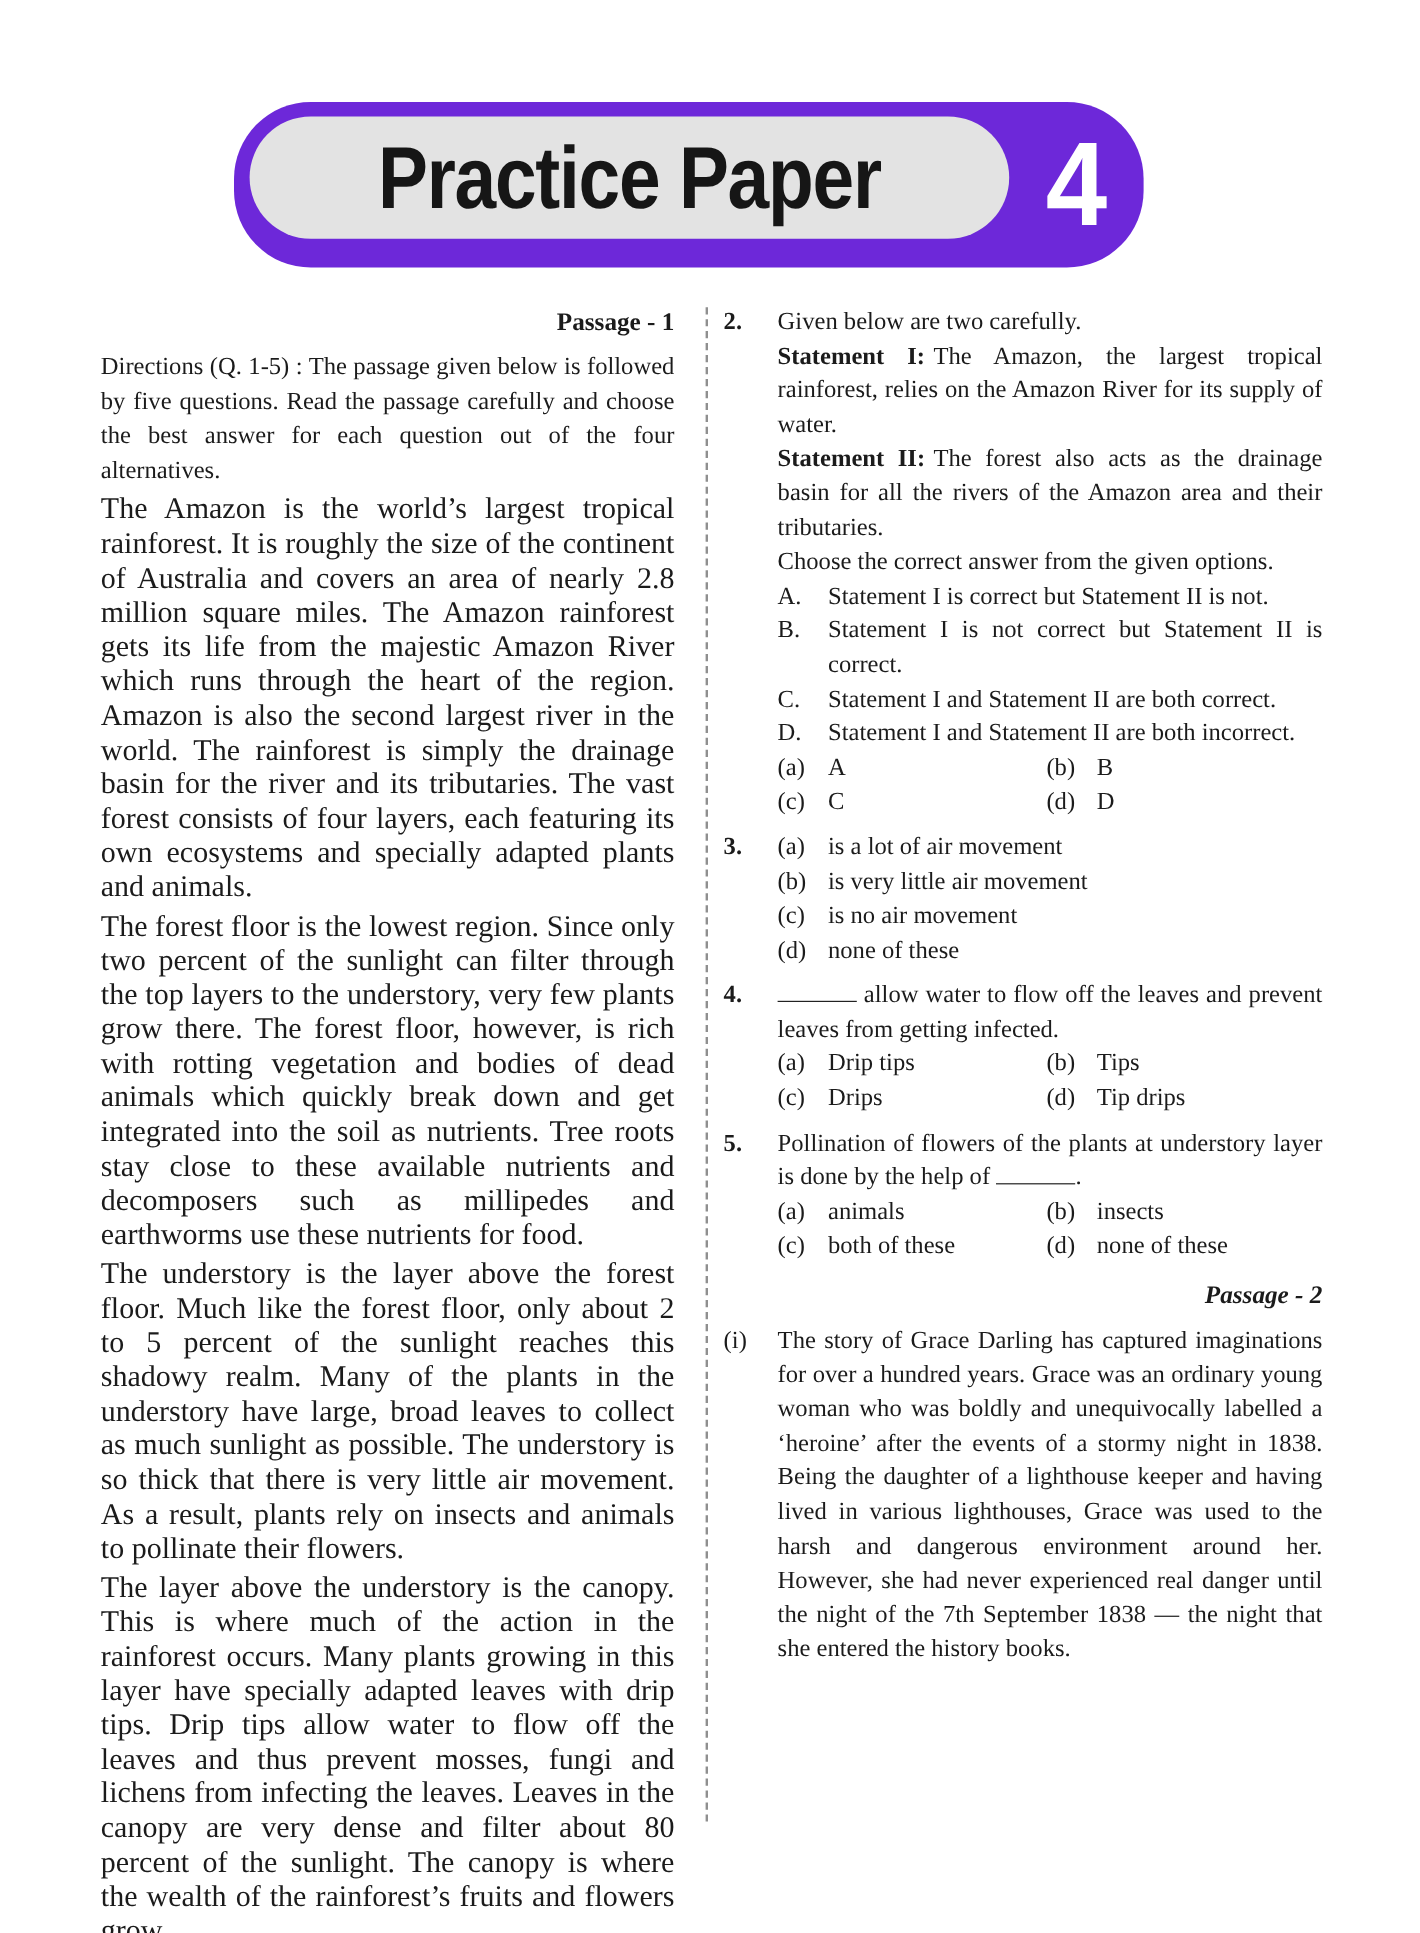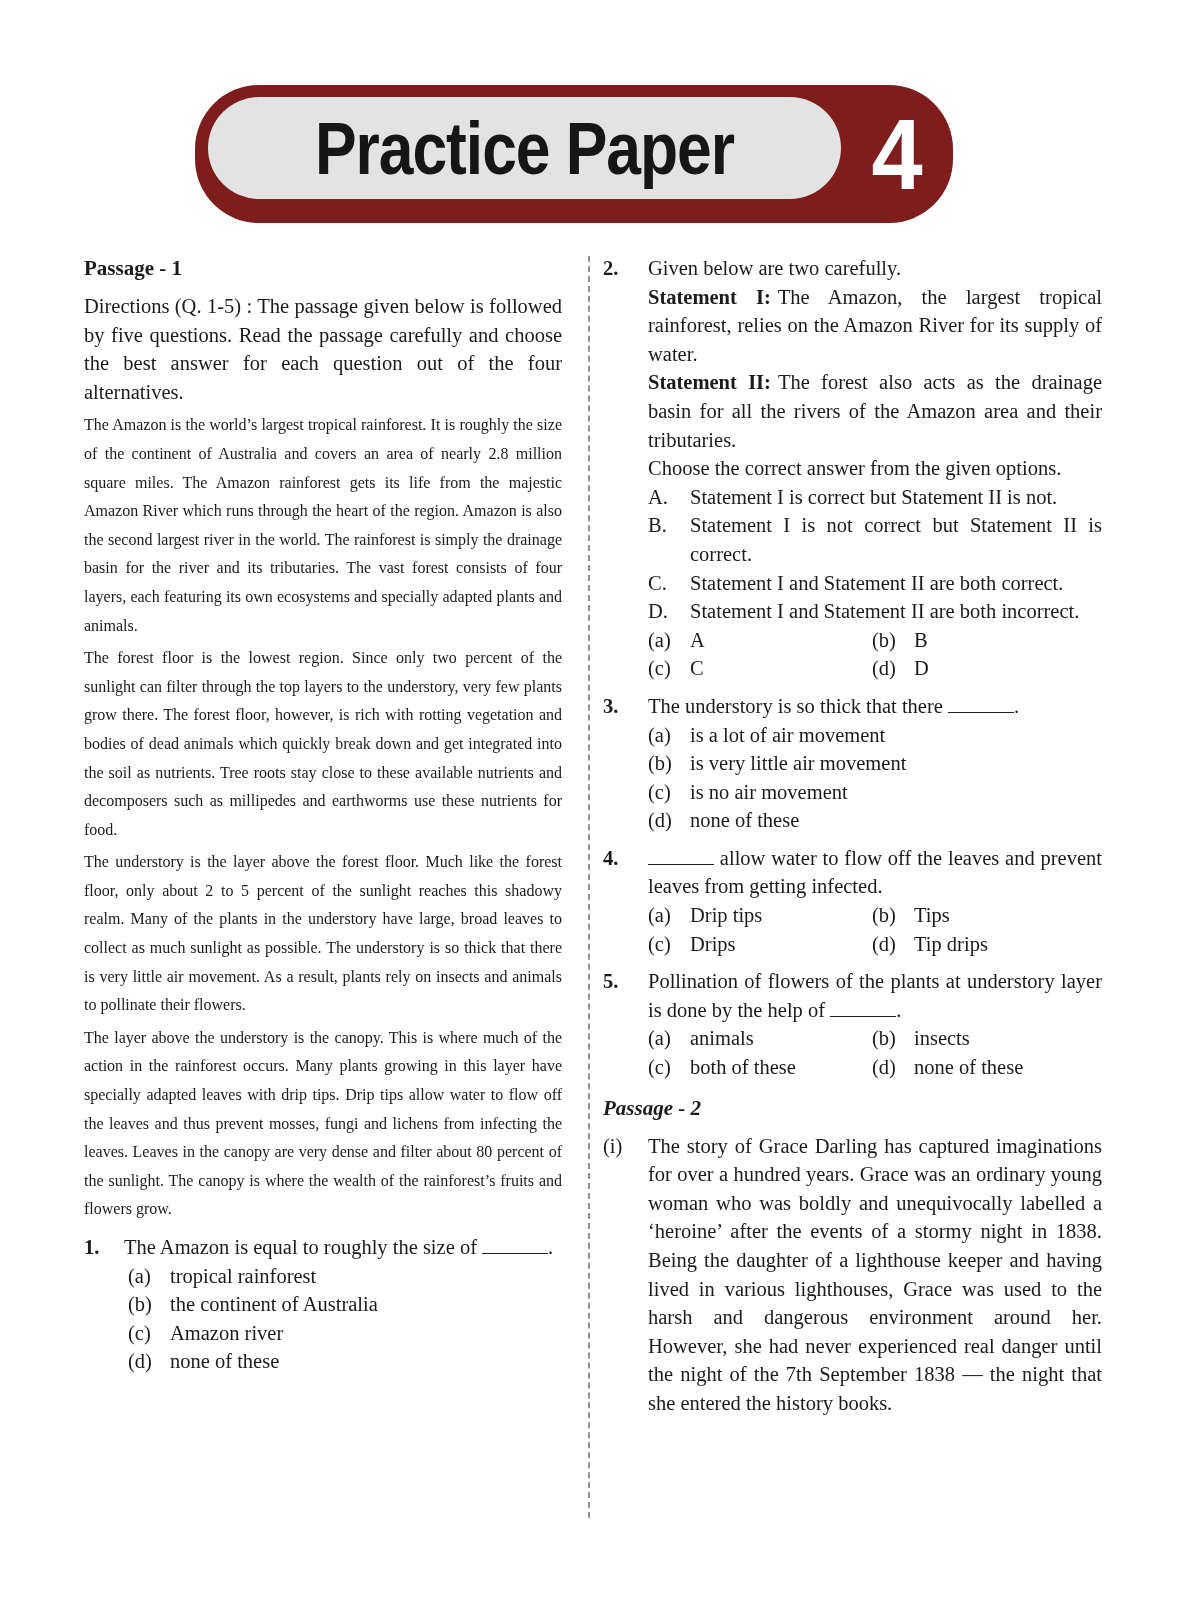--- a/index.html
+++ b/index.html
@@ -7,21 +7,21 @@
   body {
     width:1183px; height:1611px; position:relative;
     font-family:"Liberation Serif", serif;
     color:#1b1b1b;
   }
   .page { position:absolute; inset:0; background:#ffffff; overflow:hidden; }
 
   
   .badge {
     position:absolute; left:195px; top:85px; width:758px; height:138px;
-    background:#7f1d1d; border-radius:64px;
+    background:#6d28d9; border-radius:64px;
   }
   .badge-inner {
     position:absolute; left:13px; top:12px; width:633px; height:102px;
     background:#e3e3e3; border-radius:52px;
     display:flex; align-items:center; justify-content:center;
   }
   .badge-title {
     font-family:"Liberation Sans", sans-serif;
     font-weight:800; font-size:60px; letter-spacing:-1px; color:#161616;
     transform:scale(1.04, 1.22); transform-origin:center;
@@ -35,26 +35,26 @@
     transform:scaleY(1.08);
   }
 
   
   .col-left  { position:absolute; left:84px;  top:252px; width:478px; }
   .col-right { position:absolute; left:603px; top:252px; width:499px; }
   .divider   { position:absolute; left:588px; top:256px; height:1262px;
                border-left:2px dashed #8f8f8f; }
 
   
-  .passage-heading { text-align:left; font-weight:bold; font-size:21px;
+  .passage-heading { text-align:right; font-weight:bold; font-size:21px;
                      line-height:28px; margin:2px 0 10px; }
   .passage-heading.second { margin-top:12px;font-style:italic; }
   .directions { font-weight:normal; text-align:justify;
                 font-size:20.5px; line-height:28.6px; margin-bottom:5px; }
-  .para { text-align:justify; font-size:16px; line-height:28.6px; margin-bottom:4px; }
+  .para { text-align:justify; font-size:25px; line-height:28.6px; margin-bottom:4px; }
 
   .question { display:flex; margin-top:9px; }
   .qnum { font-weight:bold; flex:none; font-size:20.5px; line-height:28.6px; }
   .col-left  .qnum { width:40px; }
   .col-right .qnum { width:45px; font-weight:bold; }
   .qnum.plain { font-weight:normal; }
   .qbody { flex:1; min-width:0; }
   .qtext { text-align:justify; font-size:20.5px; line-height:28.6px; }
 
   .st-label { font-weight:bold; margin-right:7px; }
@@ -169,21 +169,20 @@
               <span class="opt-label">(d)</span>
               <span class="opt-text">D</span>
             </div>
         </div>
       </div>
     </div>
 
     <div class="question">
       <span class="qnum">3.</span>
       <div class="qbody">
-        <p class="qtext"><span>The understory is so thick that there </span><span class="blank"></span><span>.</span></p>
         <div class="opt-list" style="padding-left:0;">
           <div class="opt">
               <span class="opt-label">(a)</span>
               <span class="opt-text">is a lot of air movement</span>
             </div>
           <div class="opt">
               <span class="opt-label">(b)</span>
               <span class="opt-text">is very little air movement</span>
             </div>
           <div class="opt">

